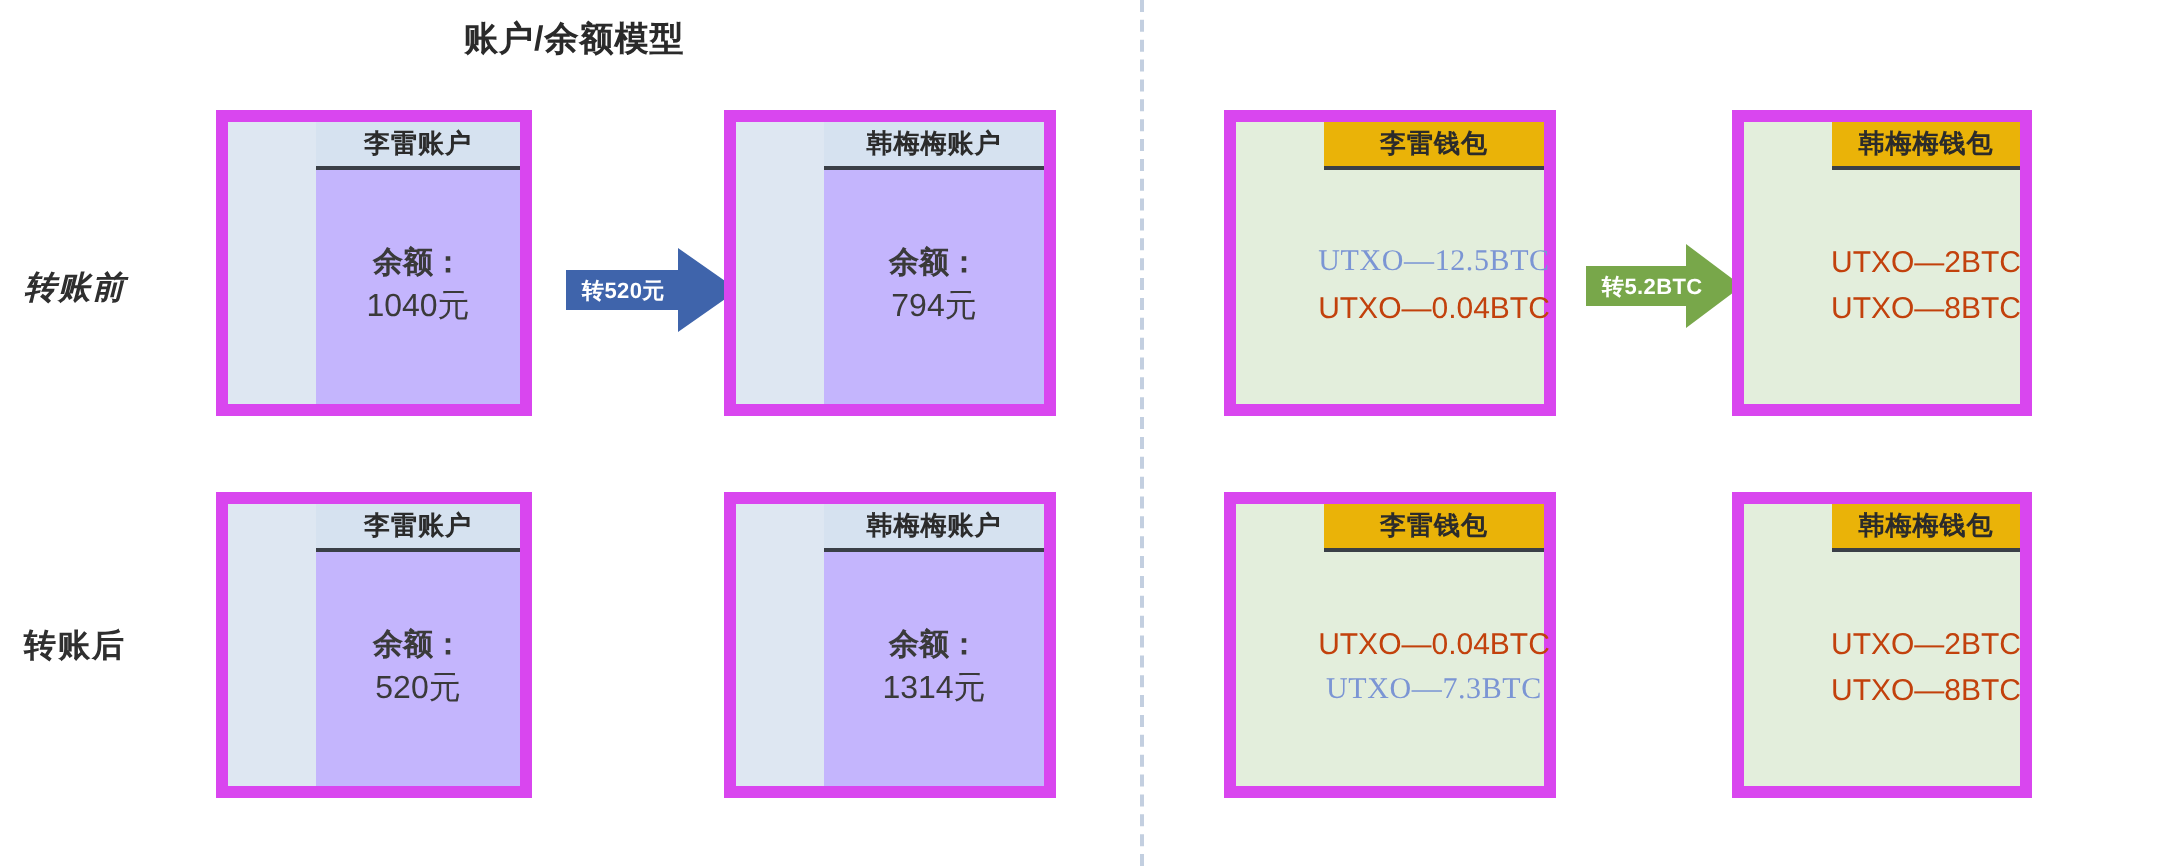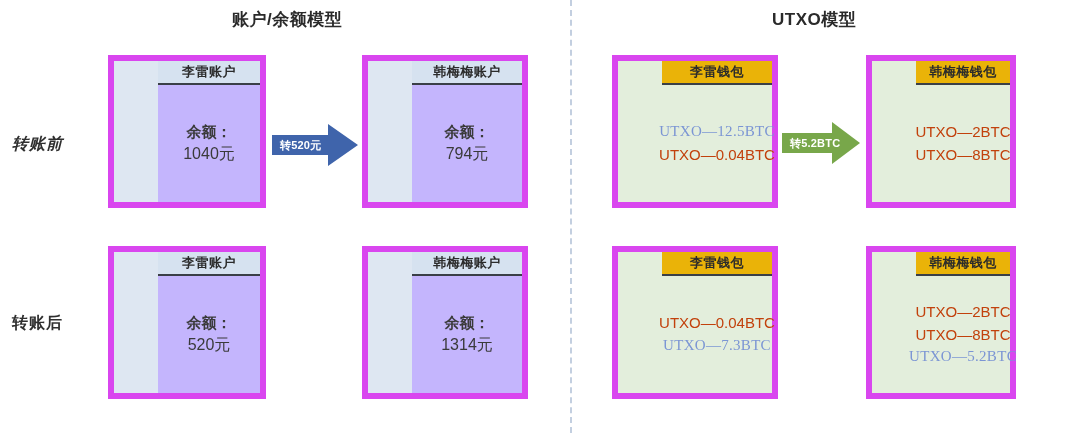--- a/index.html
+++ b/index.html
@@ -83,41 +83,40 @@
     font-size: 15px; color: #c2410c;
     line-height: 1.45; white-space: nowrap;
   }
   .utxo-line.highlight {
     color: #7b95d4;
     font-family: "Liberation Serif", "DejaVu Serif", serif;
     letter-spacing: .3px;
   }
 
   
-  .arrow { position: absolute; }
+  .arrow { position: absolute; margin-left: 11px; }
   .arrow svg { display: block; }
   .arrow-label {
     position: absolute; top: 0; left: 0;
     width: 100%; height: 100%;
     display: flex; align-items: center; justify-content: flex-start;
     padding-left: 8px;
     font-size: 11px; font-weight: bold; color: #ffffff;
     letter-spacing: .2px; white-space: nowrap;
     pointer-events: none;
   }
 </style>
 </head>
 <body>
 
 <div id="canvas">
 
   <div class="divider"></div>
 
   <div class="panel-title" id="title-left">账户/余额模型</div>
-  <div class="panel-title" id="title-right">UTXO模型</div>
 
   <div class="row-label" id="row-label-before">转账前</div>
   <div class="row-label" id="row-label-after">转账后</div>
 
   <div class="box account" style="left:108px; top:55px; width:158px; height:153px;">
     <div class="box-header">李雷账户</div>
     <div class="box-body">
       <div class="balance-label">余额：</div>
       <div class="balance-value">1040元</div>
     </div>
@@ -183,17 +182,16 @@
         <div class="utxo-line">UTXO—0.04BTC</div>
         <div class="utxo-line highlight">UTXO—7.3BTC</div>
       </div>
   </div>
 
   <div class="box wallet" style="left:866px; top:246px; width:150px; height:153px;">
     <div class="box-header">韩梅梅钱包</div>
     <div class="box-body">
         <div class="utxo-line">UTXO—2BTC</div>
         <div class="utxo-line">UTXO—8BTC</div>
-        <div class="utxo-line highlight">UTXO—5.2BTC</div>
       </div>
   </div>
 
 </div>
 
 </body></html>

